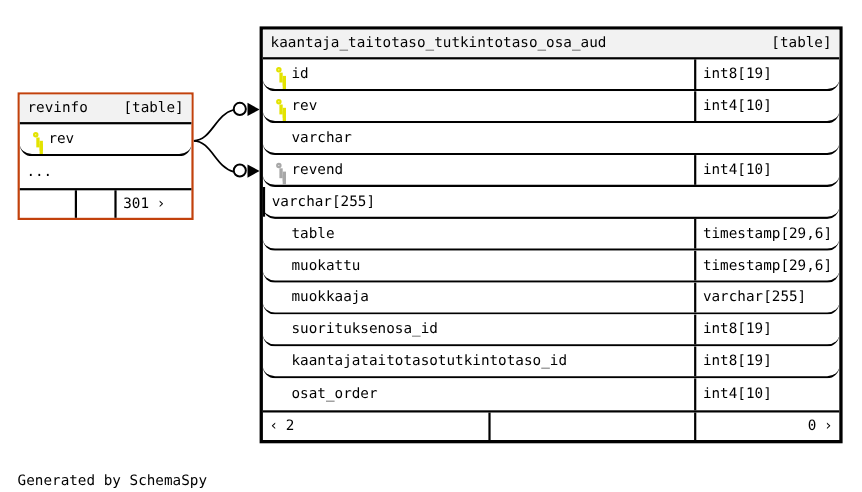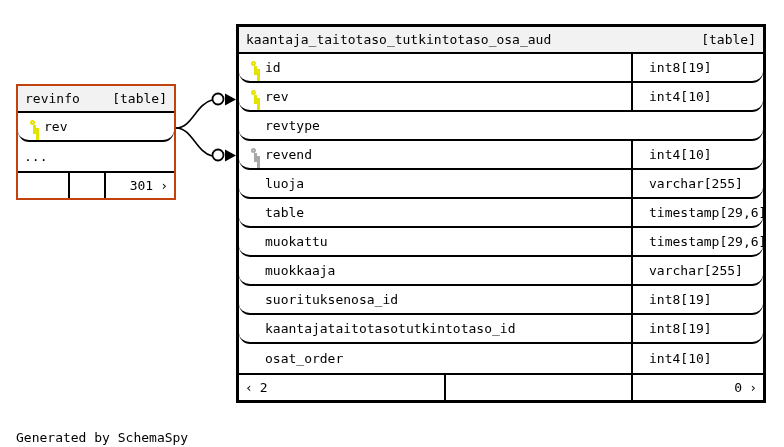--- a/index.html
+++ b/index.html
@@ -81,21 +81,21 @@
     box-sizing: border-box;
     padding-left: 6px;
     overflow: hidden;
   }
   .col-type {
     flex: 0 0 132px;
     display: flex;
     align-items: center;
     height: 100%;
     box-sizing: border-box;
-    padding-left: 16px;
+    padding-left: 6px;
     border-left: 2px solid #000000;
     overflow: hidden;
   }
 
   .key-slot {
     flex: 0 0 20px;
     display: flex;
     align-items: center;
     justify-content: center;
     height: 100%;
@@ -146,21 +146,21 @@
     box-sizing: border-box;
     padding: 0 6px;
     overflow: hidden;
   }
   .foot-left   { flex: 0 0 205px; justify-content: flex-start; }
   .foot-mid    { flex: 1 1 auto;  border-left: 2px solid #000000; }
   .foot-right  { flex: 0 0 132px; justify-content: flex-end; border-left: 2px solid #000000; }
 
   .foot-small-a { flex: 0 0 50px; }
   .foot-small-b { flex: 0 0 36px; border-left: 2px solid #000000; }
-  .foot-small-c { flex: 1 1 auto; justify-content: flex-end; border-left: 2px solid #000000; }
+  .foot-small-c { flex: 1 1 auto; border-left: 2px solid #000000; }
 
   .chev { display: inline-block; }
   .foot-left .chev  { margin-right: 7px; }
   .foot-right .chev { margin-left: 7px; }
   .foot-small-c .chev { margin-left: 7px; }
 
   
   #table-main  { left: 236px; top: 12px;  width: 530px; }
   #table-small { left: 16px;  top: 72px;  width: 160px; }
 
@@ -229,41 +229,37 @@
           <span class="col-label">rev</span>
         </div>
         <div class="col-type">
           <span>int4[10]</span>
         </div>
       </div>
 
       <div class="row">
         <div class="col-name">
           <span class="key-slot"></span>
-          <span class="col-label">revtype</span>
+          <span class="col-label">varchar</span>
         </div>
       </div>
 
       <div class="row">
         <div class="col-name">
           <span class="key-slot">
             <span class="key key-foreign"></span>
           </span>
           <span class="col-label">revend</span>
         </div>
         <div class="col-type">
           <span>int4[10]</span>
         </div>
       </div>
 
       <div class="row">
-        <div class="col-name">
-          <span class="key-slot"></span>
-          <span class="col-label">luoja</span>
-        </div>
         <div class="col-type">
           <span>varchar[255]</span>
         </div>
       </div>
 
       <div class="row">
         <div class="col-name">
           <span class="key-slot"></span>
           <span class="col-label">table</span>
         </div>

